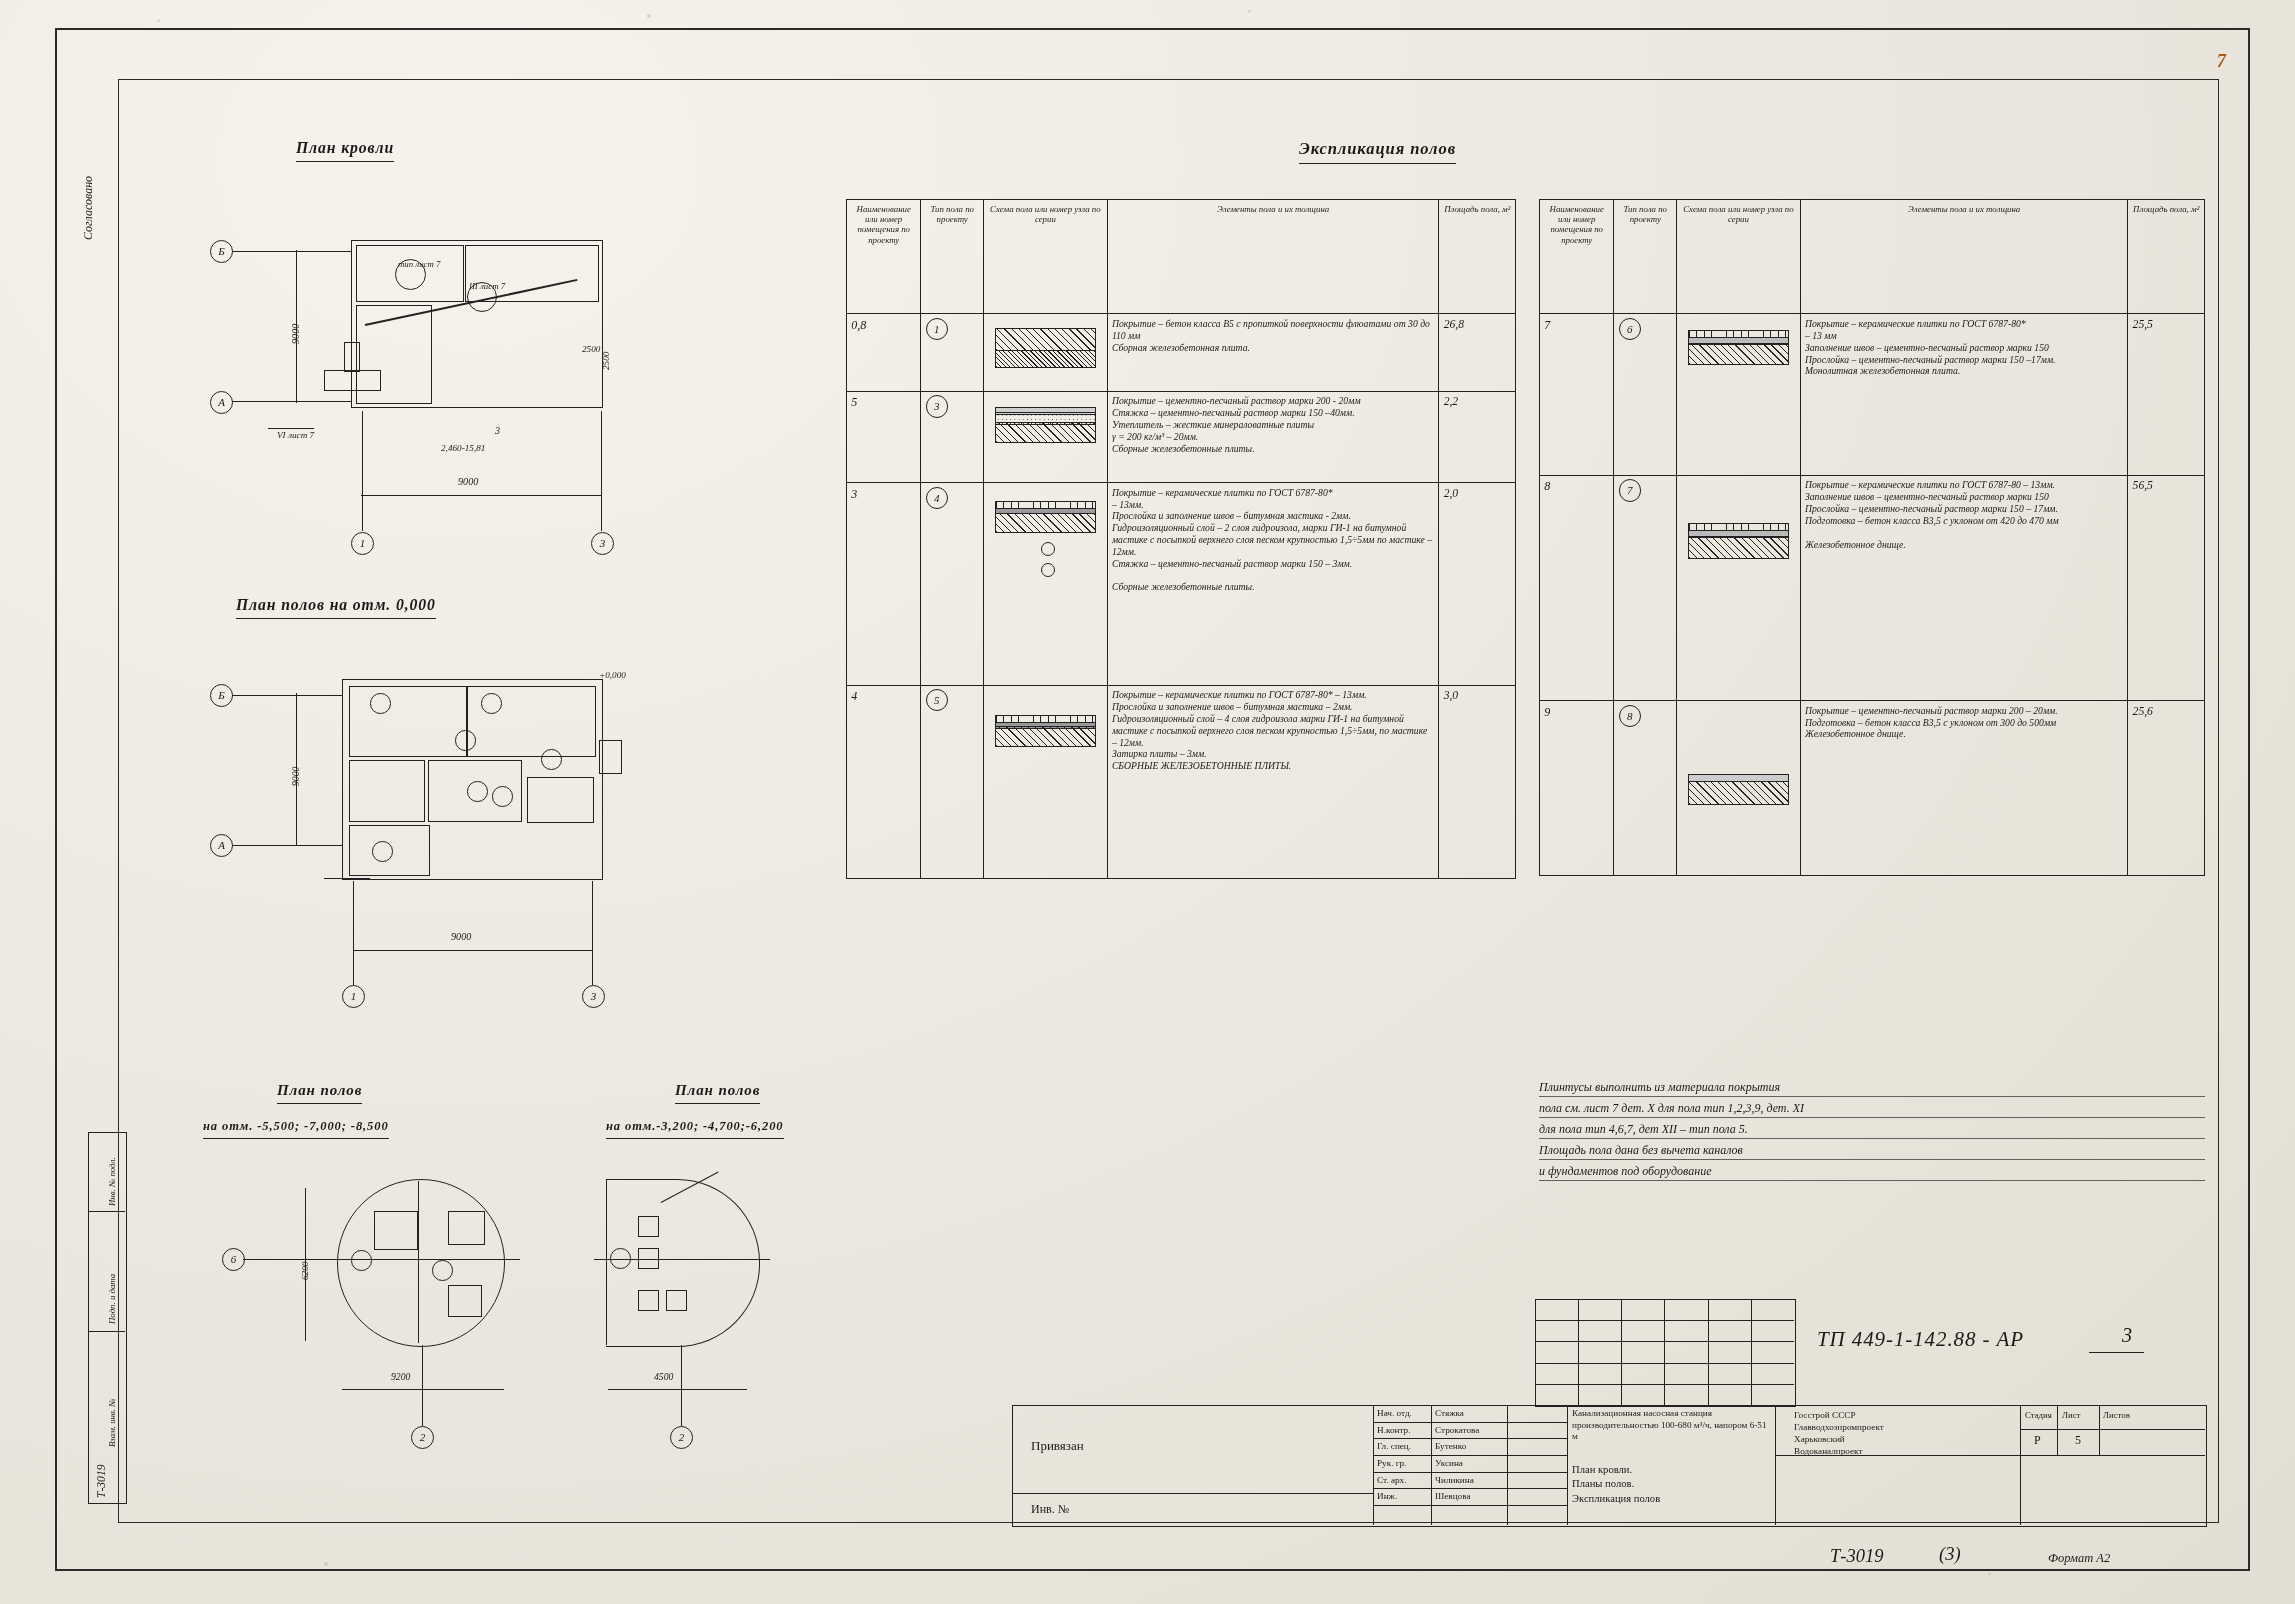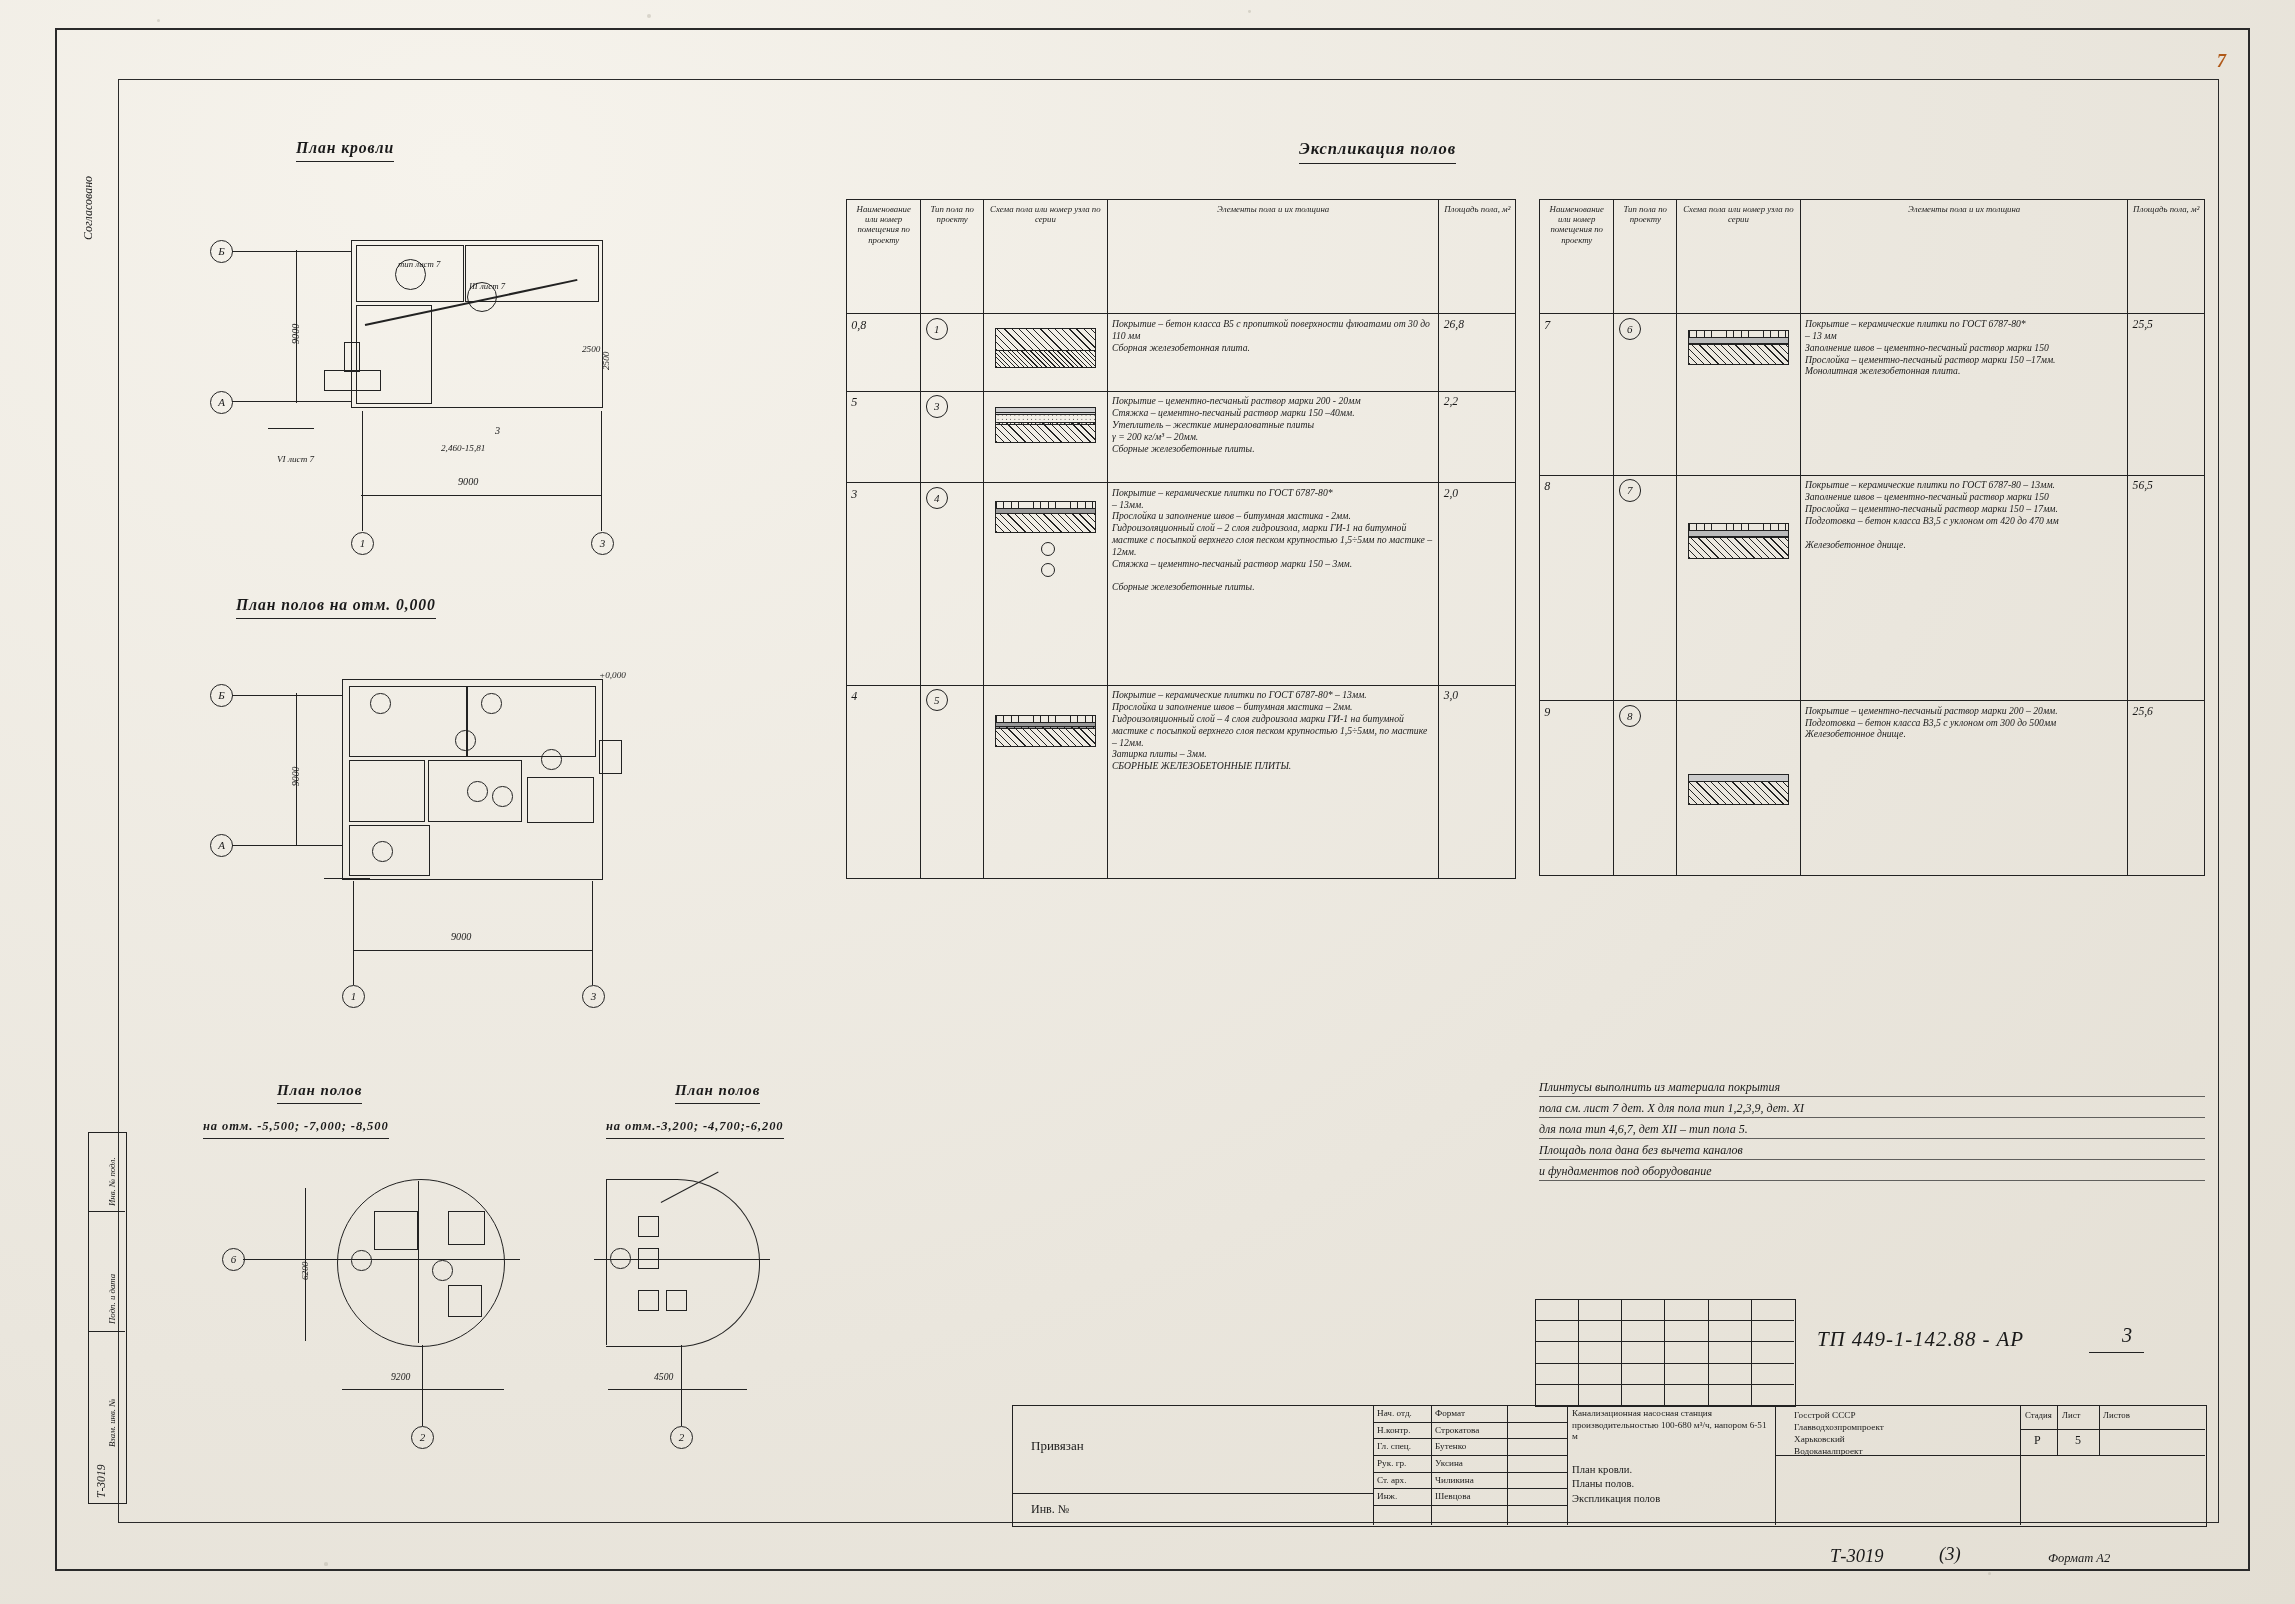--- a/index.html
+++ b/index.html
@@ -152,21 +152,21 @@
   <div class="ln" style="left:365px;top:324px;width:217px;height:1.8px;transform:rotate(-12deg);transform-origin:left center;"></div>
   <div class="circle" style="left:395px;top:259px;width:29px;height:29px;"></div>
   <div class="circle" style="left:467px;top:282px;width:28px;height:28px;"></div>
   <div class="thin" style="left:344px;top:342px;width:14px;height:28px;"></div>
   <div class="thin" style="left:324px;top:370px;width:55px;height:18.5px;"></div>
 
   <div class="dim handwrite" style="left:398px;top:259px;font-size:8.8px;">тип
 лист 7</div>
   <div class="dim handwrite" style="left:469px;top:281px;font-size:8.8px;">III
 лист 7</div>
-  <div class="dim handwrite" style="left:277px;top:430px;font-size:9.2px;margin-top:24px;">VI
+  <div class="dim handwrite" style="left:277px;top:430px;font-size:9.2px;">VI
 лист 7</div>
   <div class="dim handwrite" style="left:495px;top:425px;font-size:10.2px;">3</div>
   <div class="dim handwrite" style="left:441px;top:443px;font-size:9.2px;">2,460-15,81</div>
   <div class="thin" style="left:268px;top:428px;width:46px;height:15px;border-bottom:none;border-left:none;border-right:none;"></div>
 
   <div class="dim handwrite" style="left:582px;top:344px;font-size:9.2px;">2500</div>
   <div class="dim handwrite" style="left:601px;top:370px;font-size:9.2px;transform:rotate(-90deg);transform-origin:left top;">2500</div>
 
   <div class="dimlineV" style="left:296px;top:250px;height:153px;"></div>
   <div class="dim handwrite" style="left:290px;top:344px;font-size:10.2px;transform:rotate(-90deg);transform-origin:left top;">9000</div>
@@ -444,21 +444,21 @@
 <div class="ln" style="left:1373px;top:1472px;width:194px;height:0.9px;"></div>
 <div class="ln" style="left:1373px;top:1488px;width:194px;height:0.9px;"></div>
 <div class="ln" style="left:1373px;top:1505px;width:194px;height:0.9px;"></div>
 <div class="ln" style="left:1431px;top:1405px;width:0.9px;height:120px;"></div>
 <div class="ln" style="left:1507px;top:1405px;width:0.9px;height:120px;"></div>
 
 <div class="handwrite" style="position:absolute;left:1031px;top:1438px;font-size:13px;">Привязан</div>
 <div class="handwrite" style="position:absolute;left:1031px;top:1502px;font-size:12px;">Инв. №</div>
 
 <div class="handwrite" style="position:absolute;left:1377px;top:1408px;font-size:9.2px;">Нач. отд.</div>
-<div class="handwrite" style="position:absolute;left:1435px;top:1408px;font-size:9.2px;">Формат</div>
+<div class="handwrite" style="position:absolute;left:1435px;top:1408px;font-size:9.2px;">Стяжка</div>
 <div class="handwrite" style="position:absolute;left:1377px;top:1425px;font-size:9.2px;">Н.контр.</div>
 <div class="handwrite" style="position:absolute;left:1435px;top:1425px;font-size:9.2px;">Строкатова</div>
 <div class="handwrite" style="position:absolute;left:1377px;top:1441px;font-size:9.2px;">Гл. спец.</div>
 <div class="handwrite" style="position:absolute;left:1435px;top:1441px;font-size:9.2px;">Бутенко</div>
 <div class="handwrite" style="position:absolute;left:1377px;top:1458px;font-size:9.2px;">Рук. гр.</div>
 <div class="handwrite" style="position:absolute;left:1435px;top:1458px;font-size:9.2px;">Уксина</div>
 <div class="handwrite" style="position:absolute;left:1377px;top:1475px;font-size:9.2px;">Ст. арх.</div>
 <div class="handwrite" style="position:absolute;left:1435px;top:1475px;font-size:9.2px;">Чиликина</div>
 <div class="handwrite" style="position:absolute;left:1377px;top:1491px;font-size:9.2px;">Инж.</div>
 <div class="handwrite" style="position:absolute;left:1435px;top:1491px;font-size:9.2px;">Шевцова</div>

